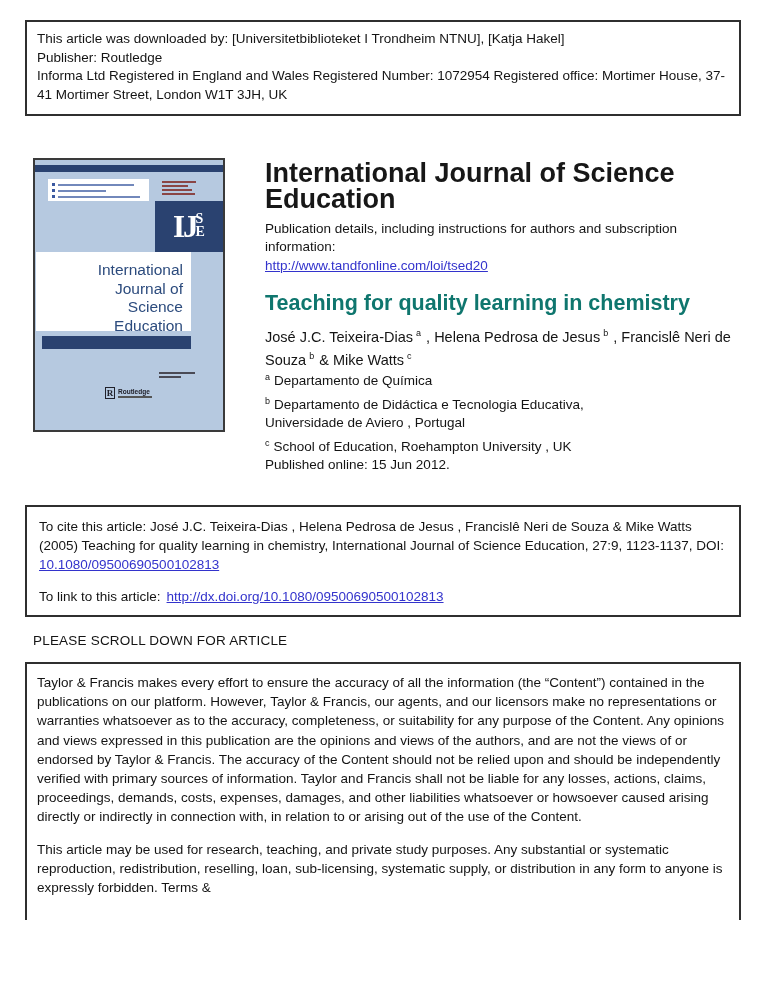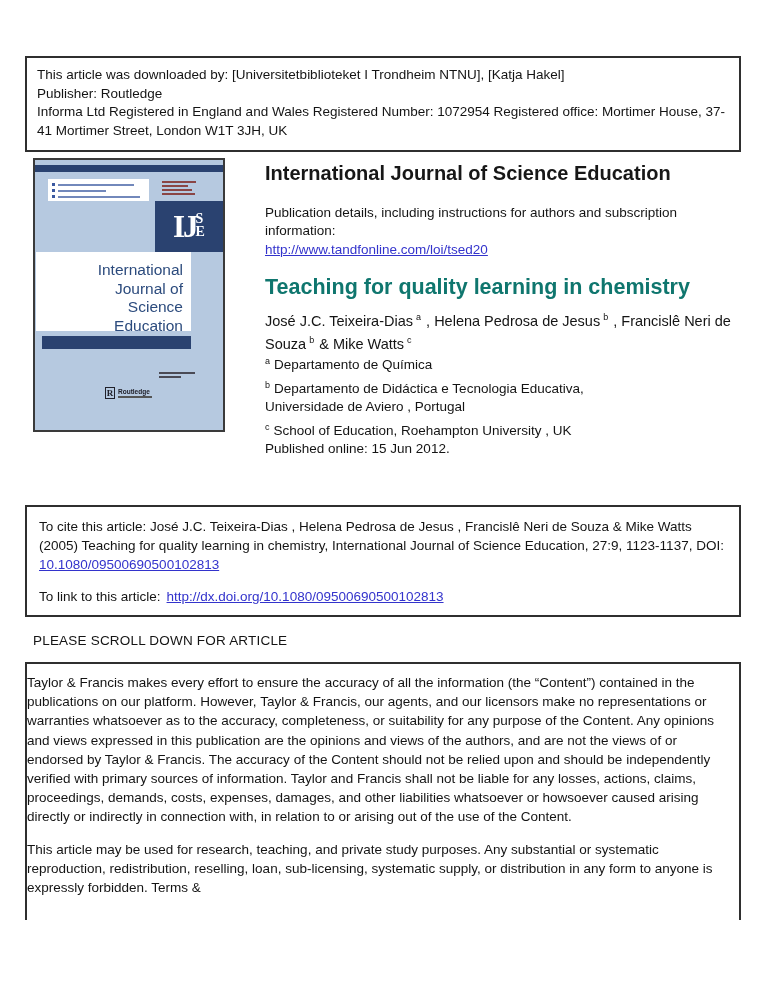--- a/index.html
+++ b/index.html
@@ -9,24 +9,24 @@
     --ink:#141414;
     --border:#2f2f2f;
   }
   *{margin:0;padding:0;box-sizing:border-box;}
   html,body{background:#ffffff;}
   body{font-family:"Liberation Sans","DejaVu Sans",sans-serif;color:var(--ink);}
   .page{position:relative;width:768px;height:994px;background:#fff;overflow:hidden;}
 
   
   .frame{position:absolute;left:25px;width:716px;border:2px solid var(--border);background:#fff;}
-  .top-box{top:20px;padding:8px 10px 10px;font-size:13.5px;line-height:18.6px;margin-top:36px;}
+  .top-box{top:20px;padding:8px 10px 10px;font-size:13.5px;line-height:18.6px;}
   .cite-box{top:505px;height:112px;padding:10px 12px;font-size:13.5px;line-height:19px;}
   .cite-box .para{margin-bottom:13px;max-width:700px;}
-  .disclaimer-box{top:662px;height:258px;border-bottom:none;padding:9px 0;font-size:13.5px;line-height:19.2px;overflow:hidden;}
+  .disclaimer-box{top:662px;height:258px;border-bottom:none;padding:9px 10px;font-size:13.5px;line-height:19.2px;overflow:hidden;}
   .disclaimer-box .para{margin-bottom:13px;max-width:698px;}
 
   .scroll-note{position:absolute;left:33px;top:633px;font-size:13.5px;letter-spacing:.2px;}
 
   
   a.lnk{color:var(--link);text-decoration:underline;cursor:pointer;}
   b{font-weight:normal;}
   sup{font-size:9px;line-height:0;vertical-align:super;margin-left:3px;margin-right:1px;}
   .aff sup{margin-left:0;margin-right:4px;}
   .gap-link{margin-left:6px;}
@@ -50,21 +50,21 @@
   .cv-bar{left:7px;top:176px;width:149px;height:13px;background:var(--navy);}
   .cv-issn{left:124px;top:212px;display:flex;flex-direction:column;gap:2px;}
   .cv-issn span{display:block;height:2px;background:#4a4a55;}
   .cv-rlogo{left:70px;top:227px;display:flex;align-items:center;gap:3px;color:#20202a;}
   .r-mark{width:10px;height:12px;border:1px solid #20202a;font-family:"Liberation Serif","DejaVu Serif",serif;font-size:9px;line-height:11px;text-align:center;font-weight:bold;}
   .r-name{font-size:6.5px;font-weight:bold;line-height:7px;}
   .r-sub{width:34px;height:2px;background:#555;margin-top:1px;}
 
   
   .right-col{position:absolute;left:265px;top:160px;width:482px;}
-  .journal-title{font-size:20px;font-weight:bold;line-height:26px;max-width:432px;color:#171717;margin-bottom:18px;}
+  .journal-title{font-size:27px;font-weight:bold;line-height:26px;max-width:432px;color:#171717;margin-bottom:8px;}
   .pub-details{font-size:13.5px;line-height:18px;max-width:420px;}
   .journal-link{font-size:13.5px;line-height:18px;}
   .article-title{font-size:21.5px;font-weight:bold;line-height:27px;max-width:432px;color:#0f766e;margin-top:15px;margin-bottom:9px;}
   .authors{font-size:14.5px;line-height:23px;max-width:482px;}
   .aff{font-size:13.5px;line-height:18px;max-width:382px;margin-bottom:6px;}
   .published{font-size:13.5px;line-height:18px;}
 </style>
 </head>
 <body>
 

